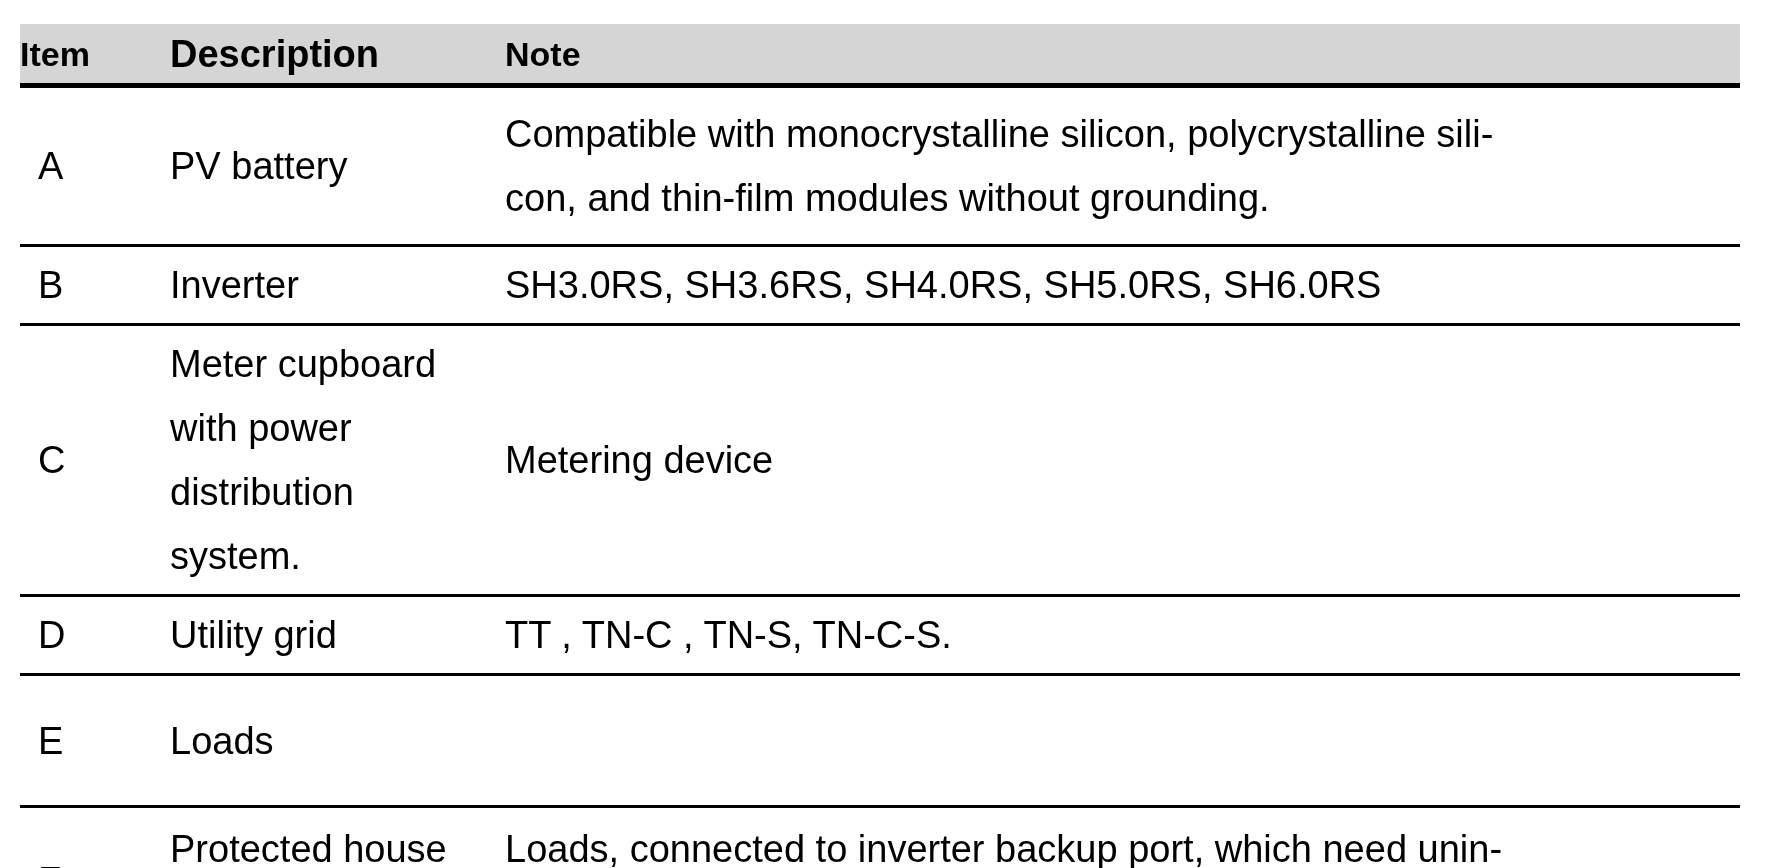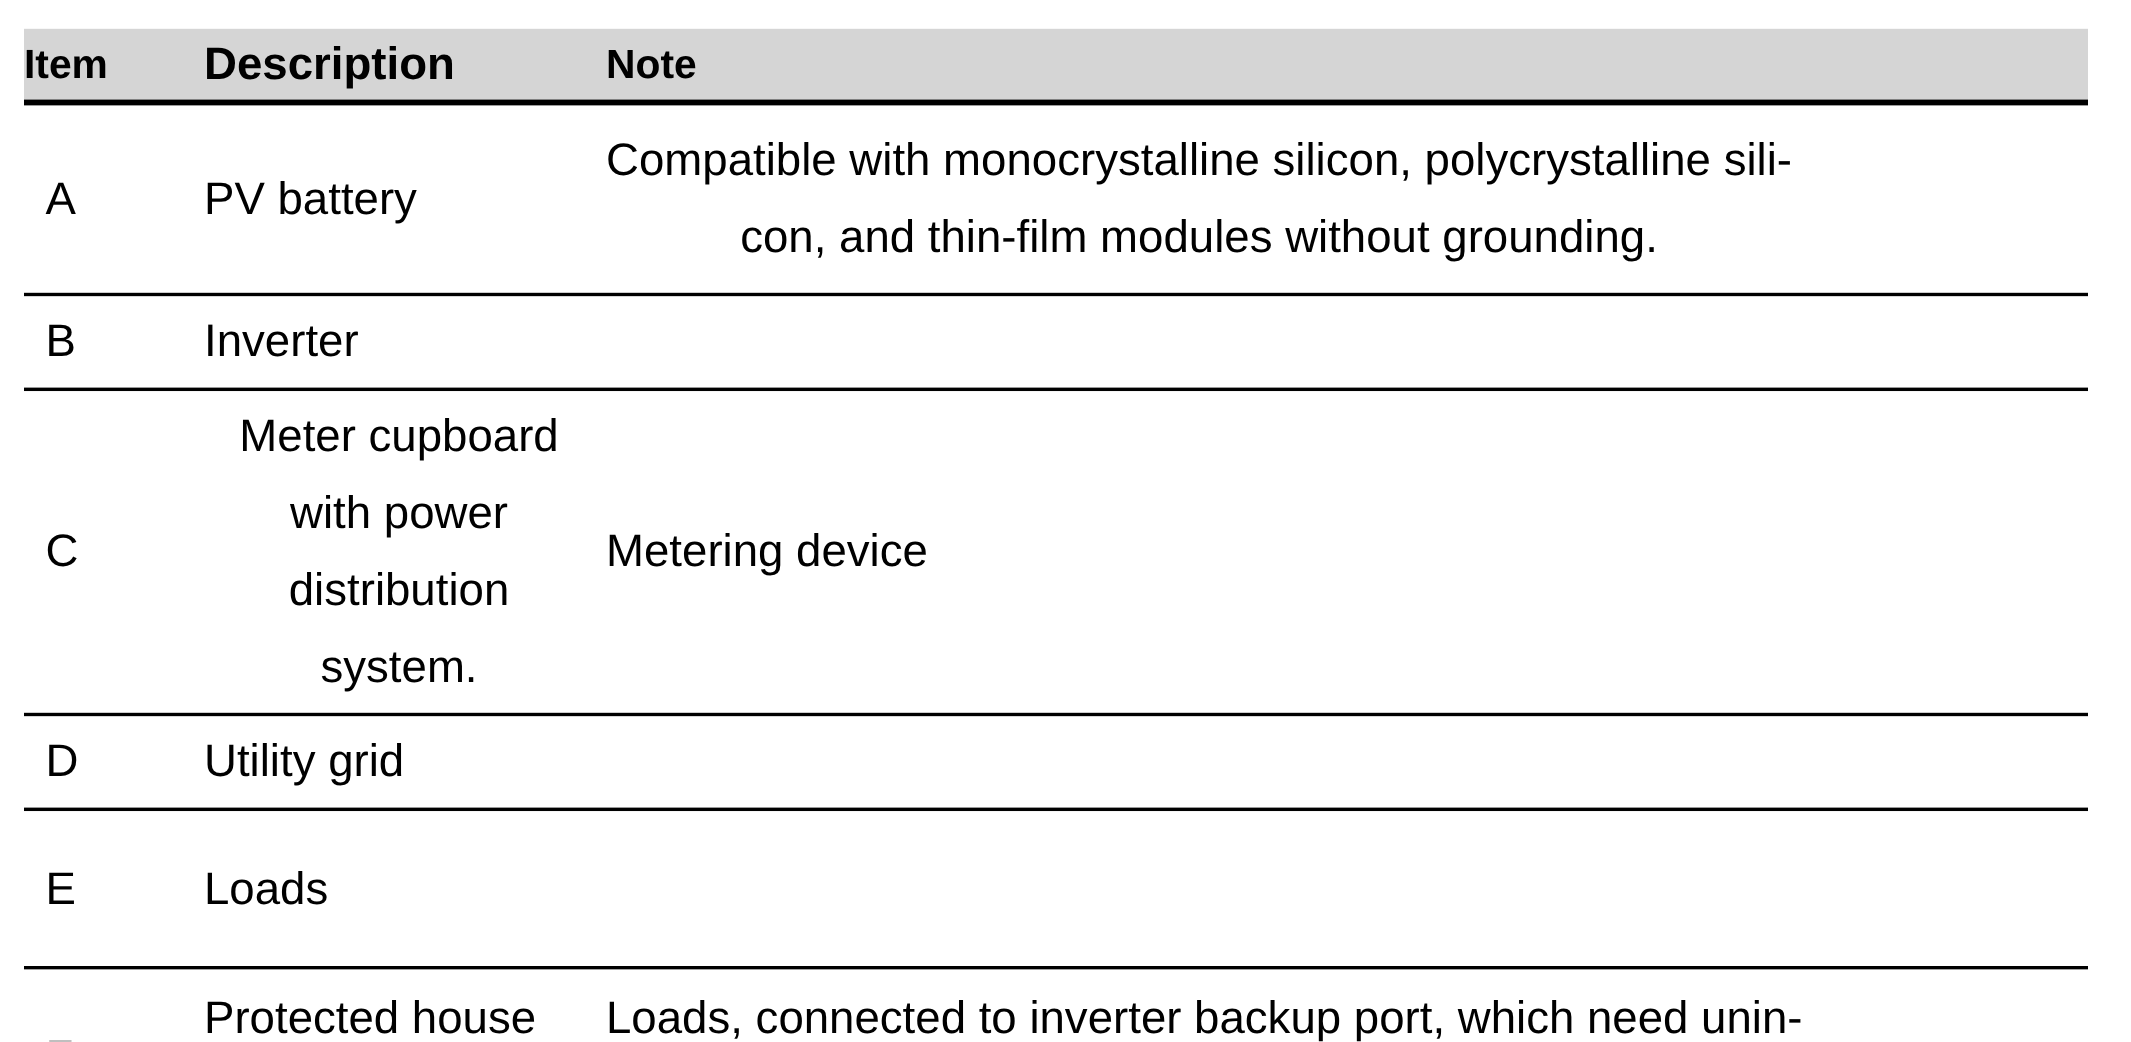--- a/index.html
+++ b/index.html
@@ -44,21 +44,21 @@
     display: flex;
     align-items: center;
     font-size: 38px;
     line-height: 64px;
     white-space: pre-line;
     padding: 6px 0;
     box-sizing: border-box;
   }
   .cell.item { padding-left: 18px; }
   .cell.desc { padding-right: 20px; }
-  .cell.note { padding-right: 10px; text-align: center; }
+  .cell.note { padding-right: 10px; }
   .t-header .cell {
     font-weight: bold;
     font-size: 34px;
     line-height: 40px;
     padding: 6px 0;
   }
   .t-header .cell.desc { font-size: 38px; }
   
   .r0 { min-height: 159px; }
   .r1 { min-height: 72px; }
@@ -83,31 +83,33 @@
     <div class="t-row r0">
       <div class="cell item">A</div>
       <div class="cell desc">PV battery</div>
       <div class="cell note">Compatible with monocrystalline silicon, polycrystalline sili-
 con, and thin-film modules without grounding.</div>
     </div>
 
     <div class="t-row r1">
       <div class="cell item">B</div>
       <div class="cell desc">Inverter</div>
+      <div class="cell note">SH3.0RS, SH3.6RS, SH4.0RS, SH5.0RS, SH6.0RS</div>
     </div>
 
     <div class="t-row r2">
       <div class="cell item">C</div>
       <div class="cell note">Meter cupboard with power distribution system.</div>
       <div class="cell desc">Metering device</div>
     </div>
 
     <div class="t-row r3">
       <div class="cell item">D</div>
       <div class="cell desc">Utility grid</div>
+      <div class="cell note">TT , TN-C , TN-S, TN-C-S.</div>
     </div>
 
     <div class="t-row r4">
       <div class="cell item">E</div>
       <div class="cell desc">Loads</div>
     </div>
 
     <div class="t-row r5">
       <div class="cell item">F</div>
       <div class="cell desc">Protected house loads</div>

